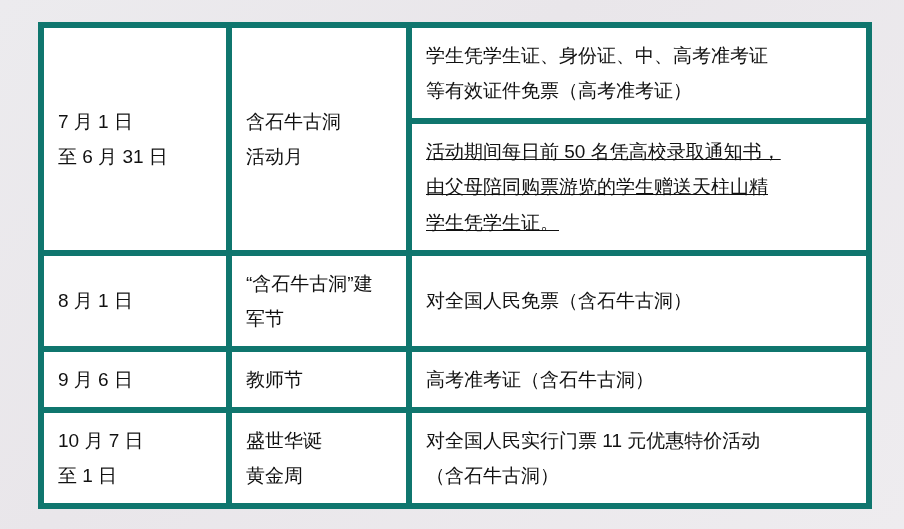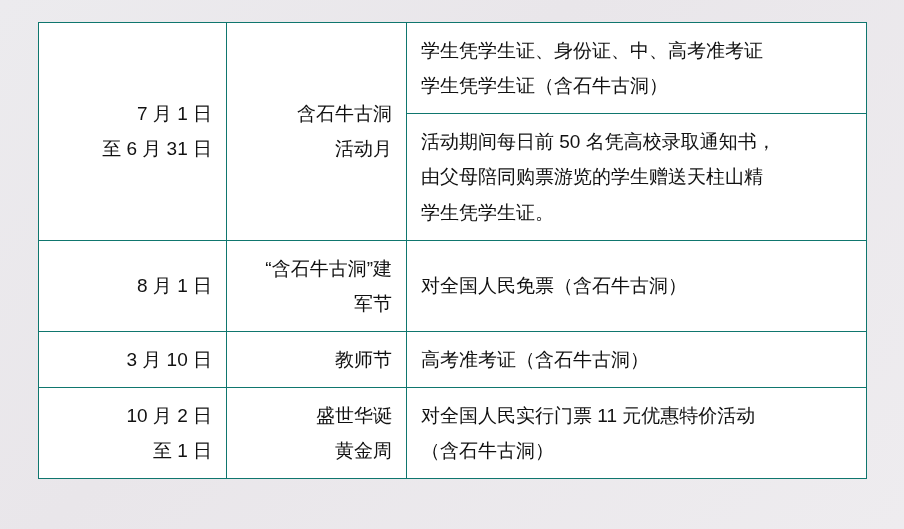--- a/index.html
+++ b/index.html
@@ -32,47 +32,47 @@
     width: 828px;
     background: #ffffff;
   }
   table.schedule {
     width: 828px;
     border-collapse: collapse;
     background: #ffffff;
     table-layout: fixed;
   }
   table.schedule td {
-    border: 1px solid #0f766e;
+    border: 6px solid #0f766e;
     color: #111111;
     font-size: 19px;
     line-height: 1.85;
     vertical-align: middle;
     padding: 10px 14px;
   }
   .col-date { width: 188px; }
   .col-name { width: 180px; }
   .col-desc { width: 460px; }
 
   td.c-date, td.c-name {
-    text-align: right;
+    text-align: left;
   }
   td.c-desc {
     text-align: left;
     padding-left: 16px;
     padding-right: 12px;
   }
   .line {
     display: block;
     white-space: nowrap;
   }
   .desc-line {
     display: block;
   }
-  .tall { height: 96px; }
+  .tall { height: 96px; text-decoration: underline; }
 </style>
 </head>
 <body>
 
 <div id="page">
   <div id="table-wrap">
     <table class="schedule">
       <colgroup>
         <col class="col-date">
         <col class="col-name">
@@ -84,21 +84,21 @@
           <td class="c-date" rowspan="2">
             <span class="line">7 月 1 日</span>
             <span class="line">至 6 月 31 日</span>
           </td>
           <td class="c-name" rowspan="2">
             <span class="line">含石牛古洞</span>
             <span class="line">活动月</span>
           </td>
           <td class="c-desc">
             <span class="desc-line">学生凭学生证、身份证、中、高考准考证</span>
-            <span class="desc-line">学生凭学生证（含石牛古洞）</span>
+            <span class="desc-line">等有效证件免票（高考准考证）</span>
           </td>
         </tr>
         <tr>
           <td class="c-desc tall">
             <span class="desc-line">活动期间每日前 50 名凭高校录取通知书，</span>
             <span class="desc-line">由父母陪同购票游览的学生赠送天柱山精</span>
             <span class="desc-line">学生凭学生证。</span>
           </td>
         </tr>
 
@@ -110,33 +110,33 @@
             <span class="line">“含石牛古洞”建</span>
             <span class="line">军节</span>
           </td>
           <td class="c-desc">
             <span class="desc-line">对全国人民免票（含石牛古洞）</span>
           </td>
         </tr>
 
         <tr>
           <td class="c-date">
-            <span class="line">3 月 10 日</span>
+            <span class="line">9 月 6 日</span>
           </td>
           <td class="c-name">
             <span class="line">教师节</span>
           </td>
           <td class="c-desc">
             <span class="desc-line">高考准考证（含石牛古洞）</span>
           </td>
         </tr>
 
         <tr>
           <td class="c-date">
-            <span class="line">10 月 2 日</span>
+            <span class="line">10 月 7 日</span>
             <span class="line">至 1 日</span>
           </td>
           <td class="c-name">
             <span class="line">盛世华诞</span>
             <span class="line">黄金周</span>
           </td>
           <td class="c-desc">
             <span class="desc-line">对全国人民实行门票 11 元优惠特价活动</span>
             <span class="desc-line">（含石牛古洞）</span>
           </td>

